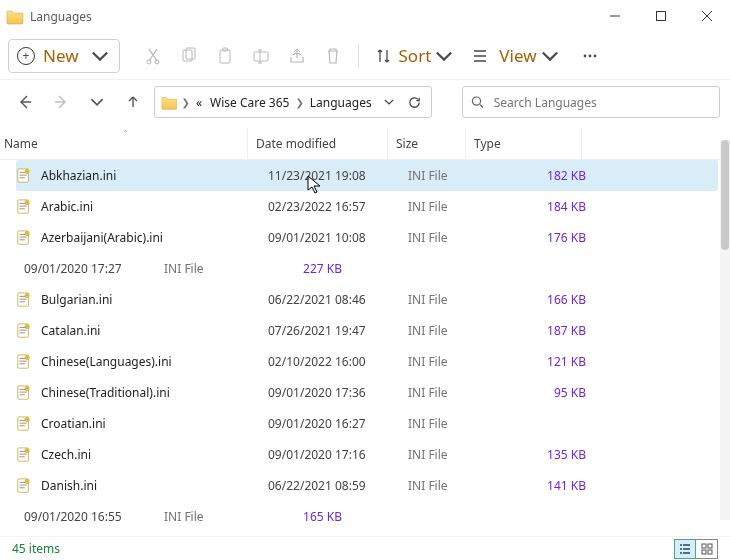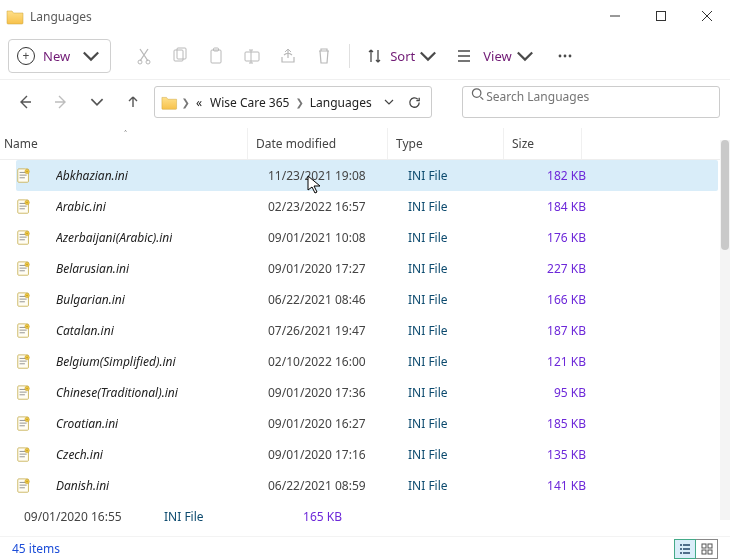--- a/index.html
+++ b/index.html
@@ -55,21 +55,21 @@
     height: 34px;
     margin-right: 14px;
   }
   .new-btn .plus {
     width: 18px; height: 18px;
     border: 1.5px solid #333;
     border-radius: 50%;
     display: flex; align-items: center; justify-content: center;
     font-size: 12px; line-height: 1;
   }
-  .lbl { font-size: 13px; color: #701a75; }
+  .lbl { font-size: 17px; color: #a16207; }
   .chev { margin-left: 4px; }
   .divider { width: 1px; height: 24px; background: #e0e0e0; margin: 0 6px; }
   
   .navbar {
     display: flex; align-items: center;
     height: 44px;
     padding: 0 10px;
     gap: 6px;
   }
   .nav-btn {
@@ -101,23 +101,24 @@
   .addressbar .spacer { flex: 1; }
   .addressbar .addr-btn {
     width: 28px; height: 28px;
     display: flex; align-items: center; justify-content: center;
     color: #444;
   }
   .searchbox {
     width: 258px; height: 32px;
     border: 1px solid #ccc;
     border-radius: 3px;
-    display: flex; align-items: flex-start;
+    display: flex; align-items: center;
     padding: 0 8px;
     color: #777;
+    gap: 8px;
     margin-left: 24px;
   }
   .searchbox input {
     border: none; outline: none;
     font: inherit; color: #333; background: transparent;
     width: 100%;
   }
   
   .columns {
     display: flex;
@@ -144,34 +145,34 @@
     top: 160px; left: 0; right: 12px; bottom: 24px;
     overflow: hidden;
     padding-left: 16px;
   }
   .row {
     display: flex; align-items: center;
     height: 31px;
   }
   .row.selected { background: #d9edf9; border-radius: 2px;}
   .cell { display: flex; align-items: center; height: 100%; }
-  .cell.name { width: 244px; gap: 24px; font-style: italic; }
+  .cell.name { width: 244px; gap: 9px; }
   .cell.date { width: 140px; padding-left: 8px; color: #444;}
-  .cell.type { width: 116px; padding-left: 8px; color: #0c4a6e;}
+  .cell.type { width: 116px; padding-left: 8px; color: #737373;}
   .cell.size { width: 78px; justify-content: flex-end; padding-right: 8px; color: #6d28d9;}
   .file-ico { width: 16px; height: 16px; flex-shrink: 0;}
   .fname { color: #222; white-space: nowrap; overflow: hidden; text-overflow: ellipsis;}
   
   .statusbar {
     position: absolute; left: 0; right: 0; bottom: 0;
     height: 24px;
     display: flex; align-items: center;
     padding: 0 12px;
     font-size: 12px;
-    color: #1d4ed8;
+    color: #15803d;
     border-top: 1px solid #f3f3f3;
   }
   .statusbar .views {
     margin-left: auto;
     display: flex; gap: 0;
   }
   .view-toggle {
     width: 22px; height: 20px;
     border: 1px solid #888;
     display: flex; align-items: center; justify-content: center;
@@ -373,26 +374,26 @@
 </div>
 
 <div class="columns">
   <div class="col name">
     <span>Name</span>
     <span class="sort-ind">˄</span>
   </div>
   <div class="col date">
       <span>Date modified</span>
     </div>
+  <div class="col size">
+      <span>Size</span>
+    </div>
   <div class="col type">
       <span>Type</span>
     </div>
-  <div class="col size">
-      <span>Size</span>
-    </div>
 </div>
 
 <div class="files" id="file-list">
     <div class="row selected">
       <div class="cell name">
         <svg class="file-ico" viewBox="0 0 18 18">
           <use href="#ini-icon"></use>
         </svg>
         <span class="fname">Abkhazian.ini</span>
       </div>
@@ -416,26 +417,20 @@
         <svg class="file-ico" viewBox="0 0 18 18">
           <use href="#ini-icon"></use>
         </svg>
         <span class="fname">Azerbaijani(Arabic).ini</span>
       </div>
       <div class="cell date">09/01/2021 10:08</div>
       <div class="cell type">INI File</div>
       <div class="cell size">176 KB</div>
     </div>
     <div class="row">
-      <div class="cell name">
-        <svg class="file-ico" viewBox="0 0 18 18">
-          <use href="#ini-icon"></use>
-        </svg>
-        <span class="fname">Belarusian.ini</span>
-      </div>
       <div class="cell date">09/01/2020 17:27</div>
       <div class="cell type">INI File</div>
       <div class="cell size">227 KB</div>
     </div>
     <div class="row">
       <div class="cell name">
         <svg class="file-ico" viewBox="0 0 18 18">
           <use href="#ini-icon"></use>
         </svg>
         <span class="fname">Bulgarian.ini</span>
@@ -453,21 +448,21 @@
       </div>
       <div class="cell date">07/26/2021 19:47</div>
       <div class="cell type">INI File</div>
       <div class="cell size">187 KB</div>
     </div>
     <div class="row">
       <div class="cell name">
         <svg class="file-ico" viewBox="0 0 18 18">
           <use href="#ini-icon"></use>
         </svg>
-        <span class="fname">Belgium(Simplified).ini</span>
+        <span class="fname">Chinese(Languages).ini</span>
       </div>
       <div class="cell date">02/10/2022 16:00</div>
       <div class="cell type">INI File</div>
       <div class="cell size">121 KB</div>
     </div>
     <div class="row">
       <div class="cell name">
         <svg class="file-ico" viewBox="0 0 18 18">
           <use href="#ini-icon"></use>
         </svg>
@@ -479,21 +474,20 @@
     </div>
     <div class="row">
       <div class="cell name">
         <svg class="file-ico" viewBox="0 0 18 18">
           <use href="#ini-icon"></use>
         </svg>
         <span class="fname">Croatian.ini</span>
       </div>
       <div class="cell date">09/01/2020 16:27</div>
       <div class="cell type">INI File</div>
-      <div class="cell size">185 KB</div>
     </div>
     <div class="row">
       <div class="cell name">
         <svg class="file-ico" viewBox="0 0 18 18">
           <use href="#ini-icon"></use>
         </svg>
         <span class="fname">Czech.ini</span>
       </div>
       <div class="cell date">09/01/2020 17:16</div>
       <div class="cell type">INI File</div>

